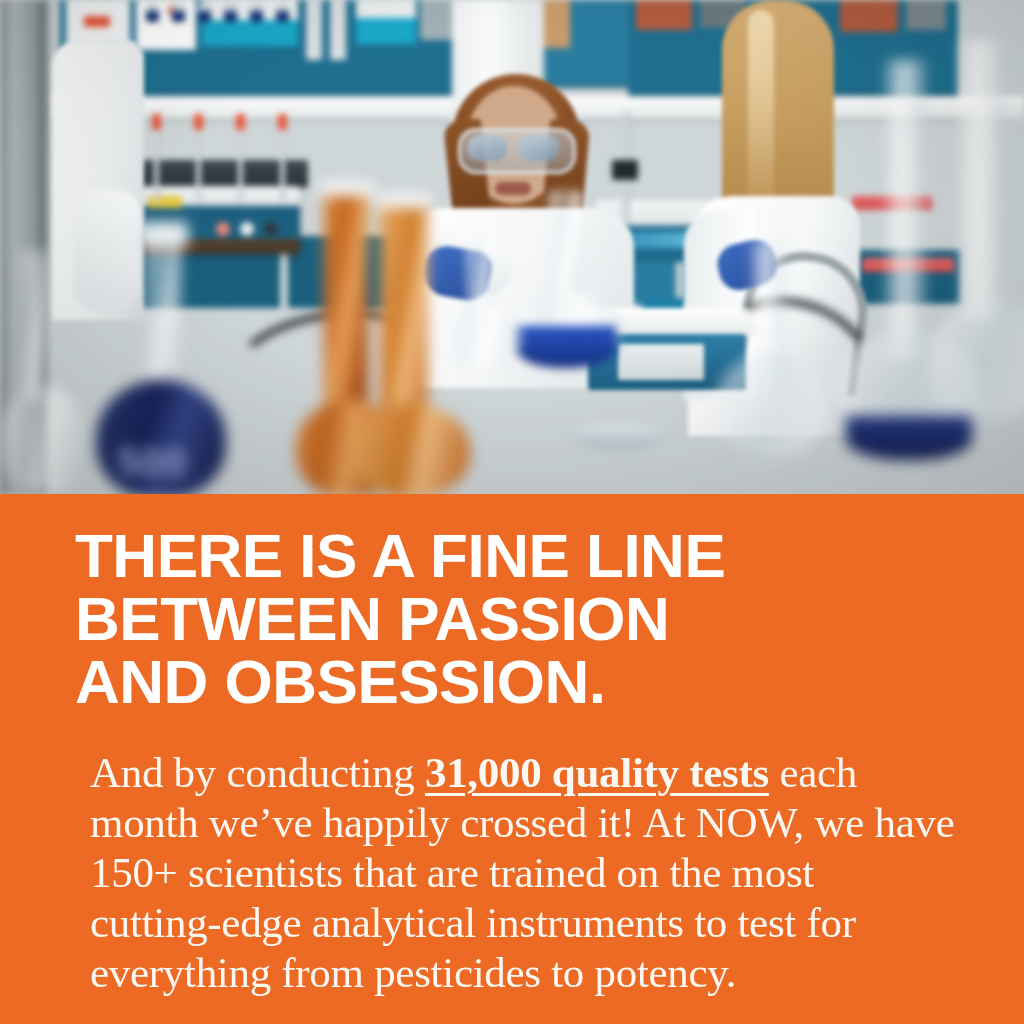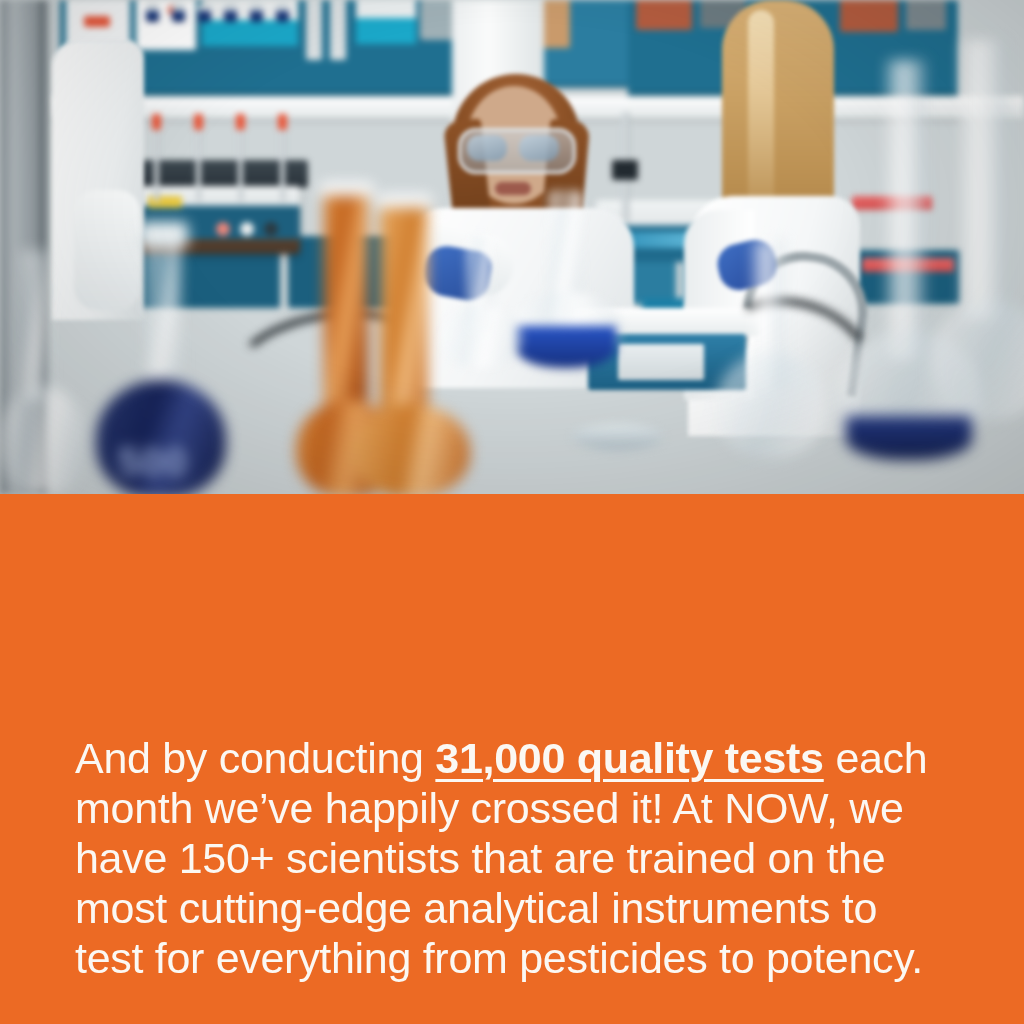--- a/index.html
+++ b/index.html
@@ -325,23 +325,23 @@
     line-height: 63px;
     letter-spacing: -0.5px;
     white-space: pre-line;
   }
 
   .body-copy {
     position: absolute;
     left: 75px;
     top: 733px;
     width: 865px;
-    margin: 0;
+    margin: 15px;
     color: #FBF8F3;
-    font-family: Liberation Sans, sans-serif;
+    font-family: Liberation Serif, serif;
     font-weight: 400;
     font-size: 43px;
     line-height: 50px;
     letter-spacing: -0.3px;
   }
   .body-copy .em {
     font-weight: 700;
     text-decoration: underline;
     text-underline-offset: 6px;
     text-decoration-thickness: 3px;
@@ -495,16 +495,19 @@
 
       <div class="gcol" style="left:752px;top:240px;height:150px;width:32px;"></div>
       <div class="gbulb" style="left:716px;top:352px;width:110px;height:106px;"></div>
     </div>
 
     <div class="photo-vignette"></div>
   </div>
 
   <div class="panel"></div>
 
+  <h1 class="headline">THERE IS A FINE LINE
+BETWEEN PASSION
+AND OBSESSION.</h1>
 
   <p class="body-copy"><span>And by conducting </span><span class="em">31,000 quality tests</span><span> each month we’ve happily crossed it! At NOW, we have 150+ scientists that are trained on the most cutting-edge analytical instruments to test for everything from pesticides to potency.</span></p>
 
 </div>
 
 </body></html>

